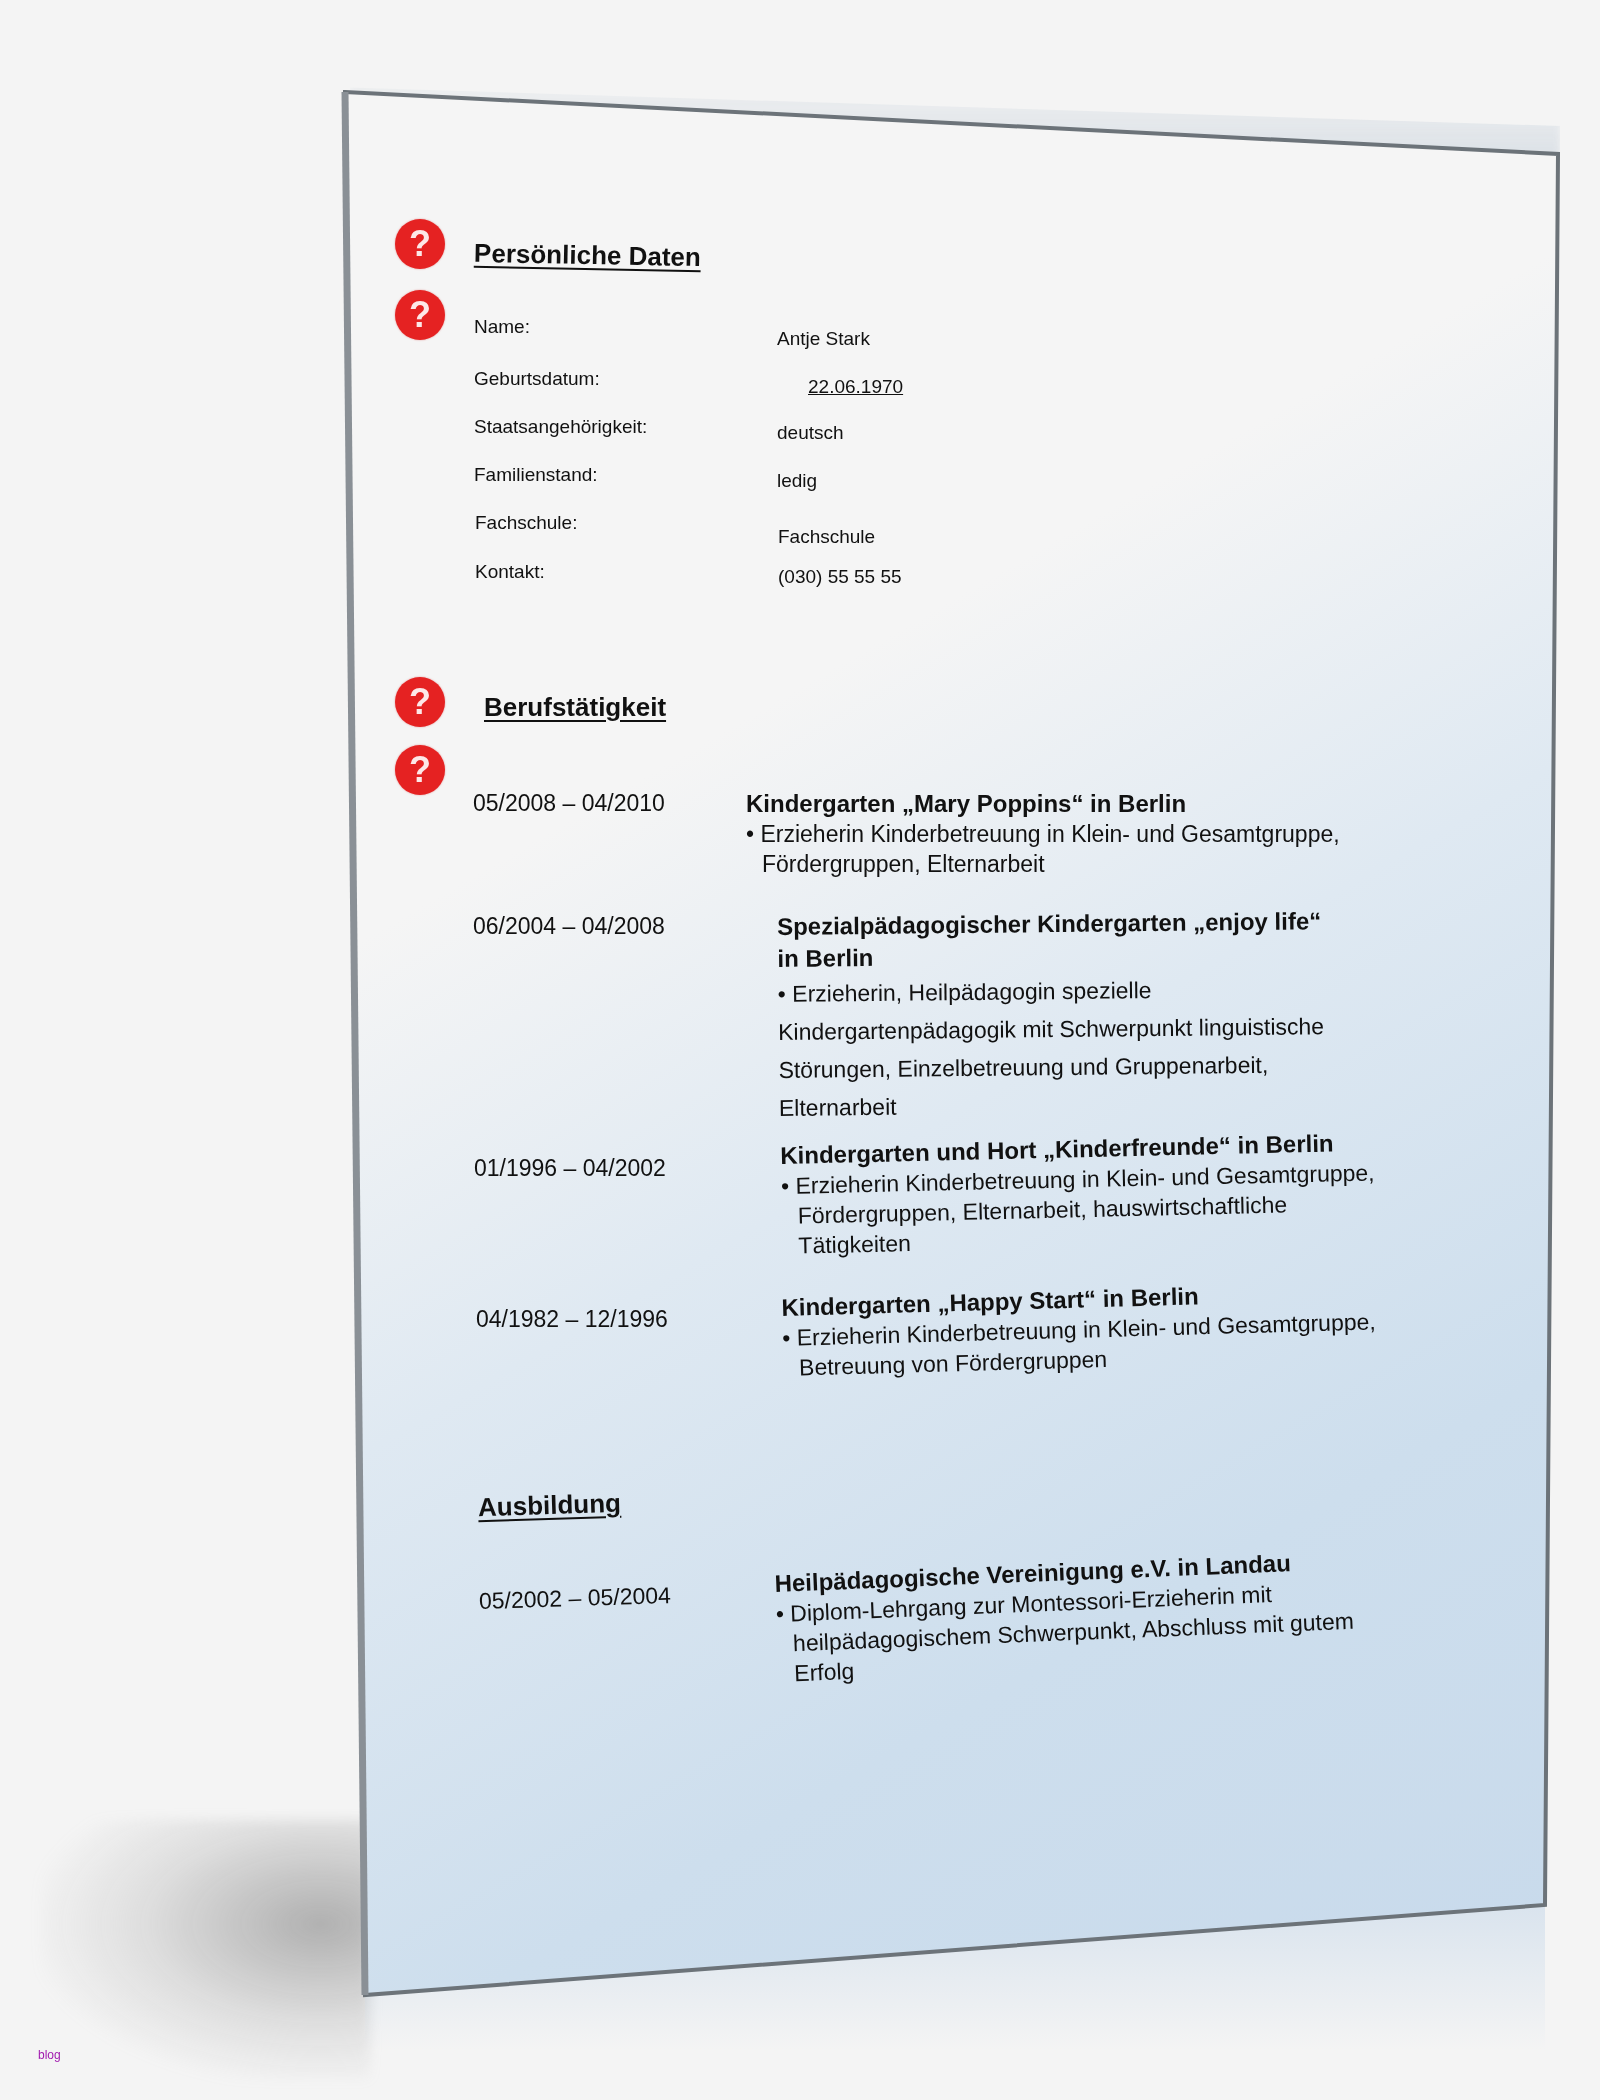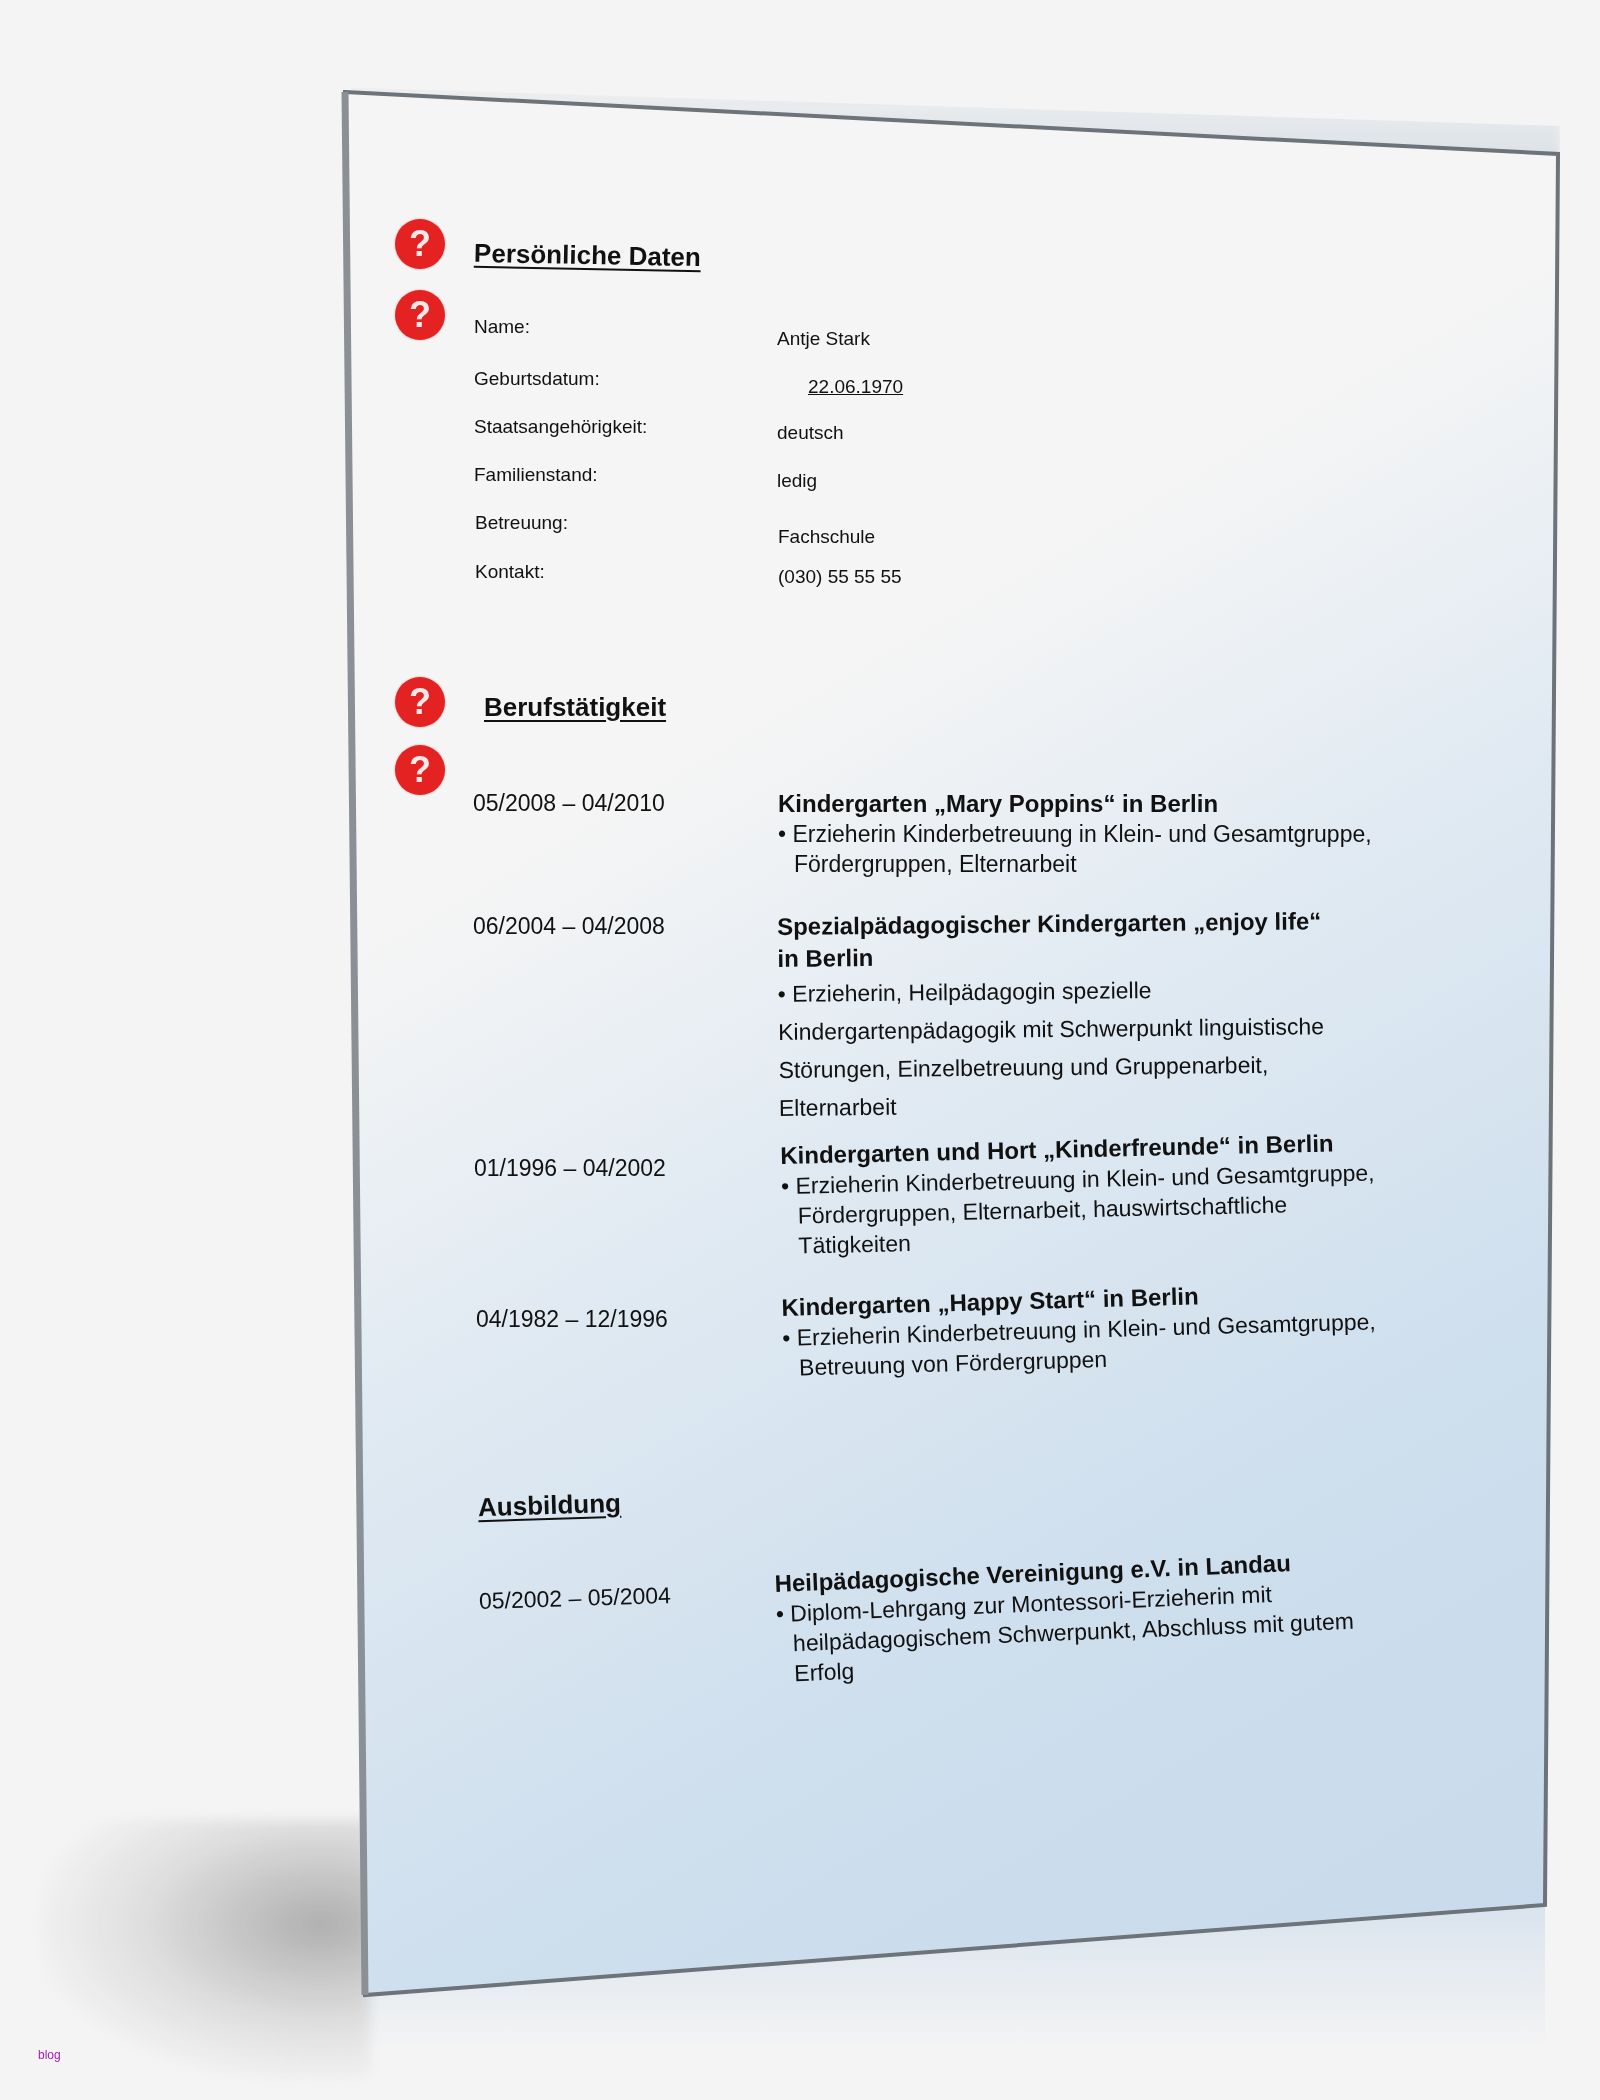--- a/index.html
+++ b/index.html
@@ -52,30 +52,30 @@
 
     <div class="lbl" style="left:474px;top:368px;">Geburtsdatum:</div>
     <div class="val" style="left:808px;top:376px;text-decoration:underline;">22.06.1970</div>
 
     <div class="lbl" style="left:474px;top:416px;">Staatsangehörigkeit:</div>
     <div class="val" style="left:777px;top:422px;">deutsch</div>
 
     <div class="lbl" style="left:474px;top:464px;">Familienstand:</div>
     <div class="val" style="left:777px;top:470px;">ledig</div>
 
-    <div class="lbl" style="left:475px;top:512px;">Betreuung:</div>
+    <div class="lbl" style="left:475px;top:512px;">Fachschule:</div>
     <div class="val" style="left:778px;top:518px;margin-top:8px;">Fachschule</div>
 
     <div class="lbl" style="left:475px;top:561px;">Kontakt:</div>
     <div class="val" style="left:778px;top:566px;">(030) 55 55 55</div>
 
     <div class="heading" style="left:484px;top:692px;">Berufstätigkeit</div>
 
     <div class="date" style="left:473px;top:790px;">05/2008 – 04/2010</div>
-    <div class="entry" style="left:778px;top:788px;width:620px;">
+    <div class="entry" style="left:746px;top:788px;width:620px;">
       <div class="title">Kindergarten „Mary Poppins“ in Berlin</div>
       <div class="bullet">Erzieherin Kinderbetreuung in Klein- und Gesamtgruppe, Fördergruppen, Elternarbeit</div>
     </div>
 
     <div class="date" style="left:473px;top:913px;">06/2004 – 04/2008</div>
     <div class="entry" style="left:778px;top:908px;width:560px;line-height:38px;transform:rotate(-0.6deg);">
       <div class="title" style="line-height:32px;">Spezialpädagogischer Kindergarten „enjoy life“ in Berlin</div>
       <div class="bullet" style="padding-left:0;text-indent:0;">Erzieherin, Heilpädagogin spezielle Kindergartenpädagogik mit Schwerpunkt linguistische Störungen, Einzelbetreuung und Gruppenarbeit, Elternarbeit</div>
     </div>
 

